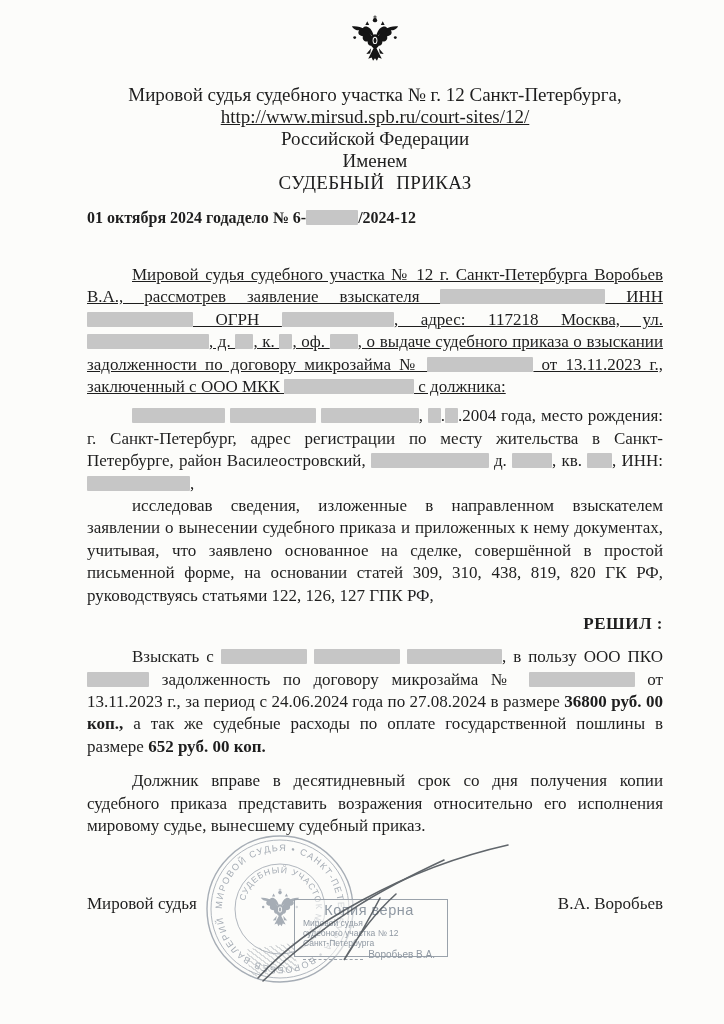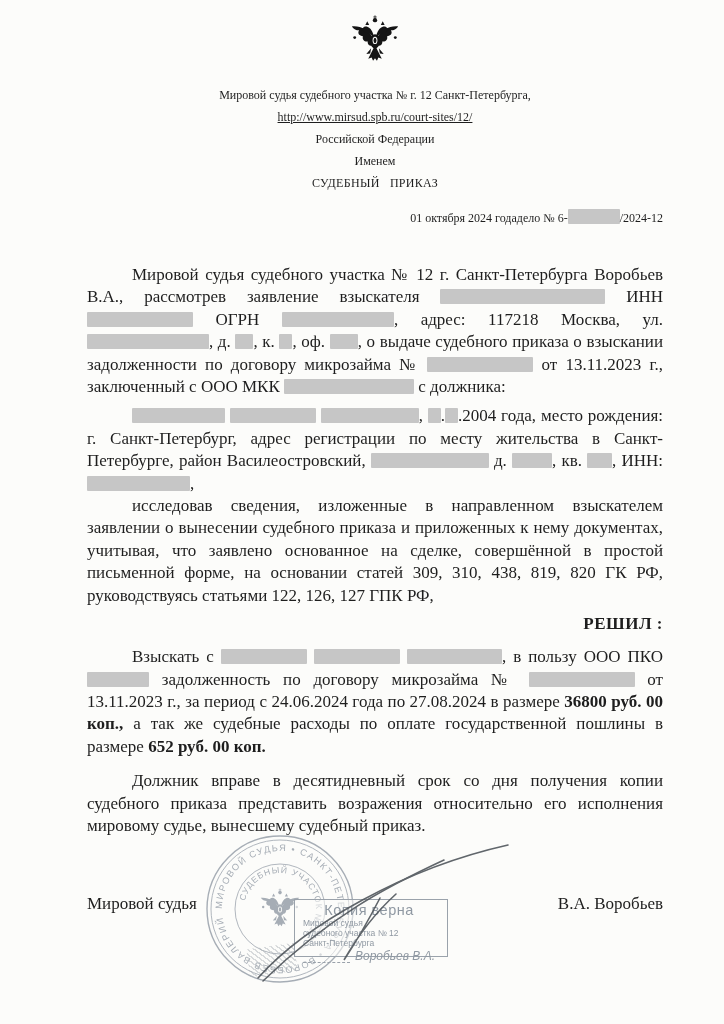--- a/index.html
+++ b/index.html
@@ -4,28 +4,28 @@
 <style>
   * { margin:0; padding:0; box-sizing:border-box; }
   html,body { background:#e8e8e6; }
   .page {
     position:relative; width:724px; height:1024px; margin:0 auto;
     background:#fcfcfa; overflow:hidden;
     font-family:"Liberation Serif", serif; color:#1e1e1e;
   }
   .content { position:absolute; left:87px; top:0; width:576px; }
   .emblem-wrap { margin:13px auto 0 auto; width:58px; height:56px; text-align:center; }
-  .header { margin-top:15px; text-align:center; font-size:12px; line-height:22px; }
+  .header { margin-top:15px; text-align:center; font-size:19px; line-height:22px; }
   .header .url { text-decoration:underline; color:#1e1e1e; cursor:pointer; }
   .header .doc-title { font-weight:normal; word-spacing:7px; letter-spacing:.3px; }
-  .meta-row { margin-top:13px; display:flex; justify-content:flex-end; font-size:12px; line-height:22px; }
+  .meta-row { margin-top:13px; display:flex; justify-content:flex-start; font-size:16px; line-height:22px;font-weight:bold; }
   p.body-p {
     font-size:17px; line-height:22.4px; text-align:justify; text-indent:45px;
   }
-  .p1 { margin-top:35px; }
+  .p1 { margin-top:35px;text-decoration:underline; }
   .p2 { margin-top:7px; }
   .p3 { margin-top:0px; }
   .p4 { margin-top:0px; }
   .p5 { margin-top:12px; }
   .resolution { margin:7px 0 12px 0; text-align:right; font-size:17px; font-weight:bold; letter-spacing:.5px; }
   .redact { display:inline-block; height:15px; background:#c6c6c6; vertical-align:-2px; border-radius:1px; }
   .b { font-weight:bold; }
   .sig-row {
     position:absolute; left:87px; top:893px; width:576px;
     display:flex; justify-content:space-between; font-size:17px; line-height:22px;
@@ -40,21 +40,21 @@
   .copy-stamp {
     position:absolute; left:294px; top:899px; width:154px; height:58px;
     border:1px solid #9aa2ab; color:#8f98a2;
     font-family:"Liberation Sans", sans-serif;
     padding:2px 12px 2px 8px; background:rgba(252,252,250,.55);
   }
   .copy-stamp .t { font-size:14.5px; text-align:center; letter-spacing:.5px; }
   .copy-stamp .s { font-size:8.5px; line-height:10px; }
   .copy-stamp .sign-line { display:flex; justify-content:flex-end; align-items:flex-end; margin-top:1px; }
   .copy-stamp .dots { flex:1; border-bottom:1px dashed #9aa2ab; height:9px; margin-right:5px; }
-  .copy-stamp .nm { font-size:12px; font-style:italic; }
+  .copy-stamp .nm { font-size:10px; }
   .pen-overlay { position:absolute; left:0; top:0; width:724px; height:1024px; pointer-events:none; }
 </style>
 </head>
 <body>
 
 <div class="page">
 
   <svg width="0" height="0" style="position:absolute">
     <defs>
       <symbol id="eagle" viewBox="0 0 120 110">

